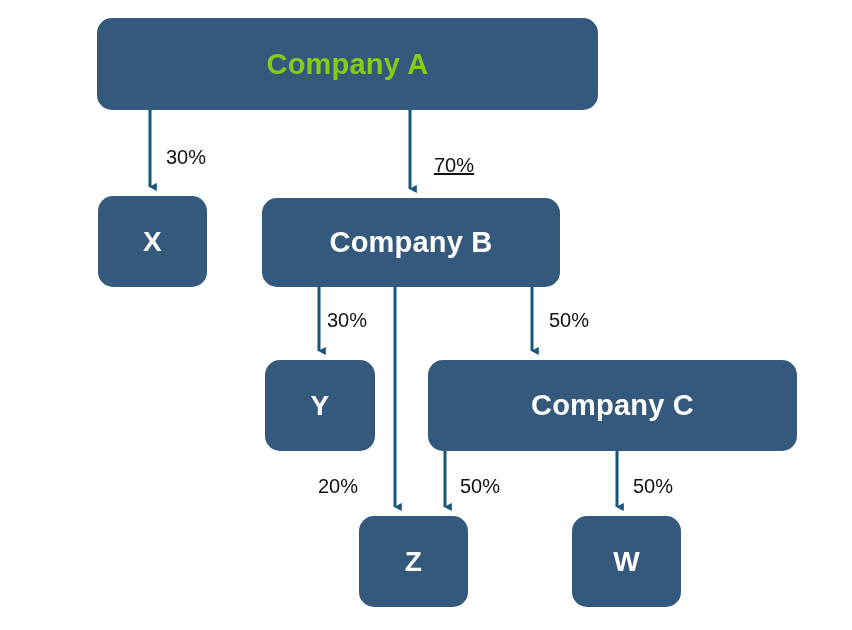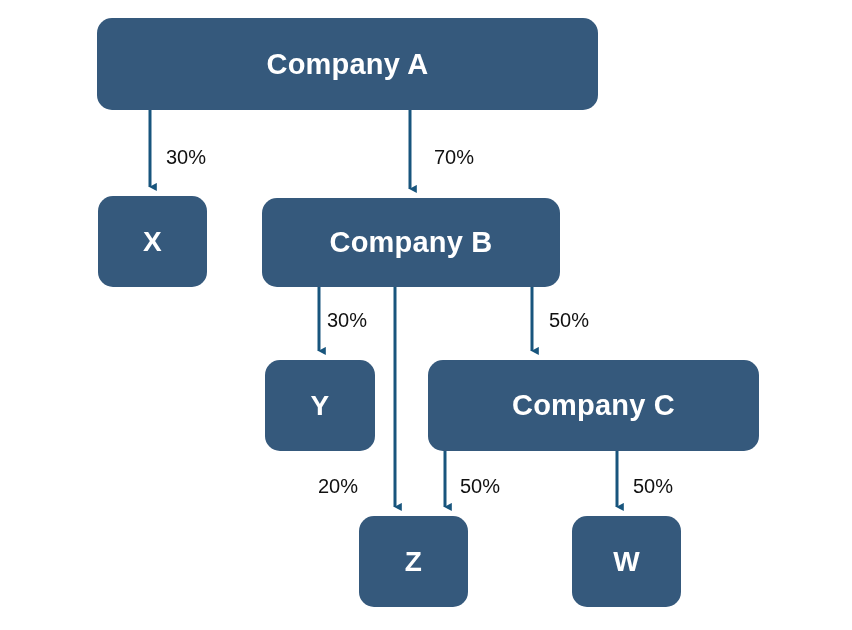--- a/index.html
+++ b/index.html
@@ -71,45 +71,45 @@
         <line x1="410" y1="110" x2="410" y2="189" stroke="#18557D" stroke-width="3" marker-end="url(#arrowhead)"></line>
         <line x1="319" y1="287" x2="319" y2="351" stroke="#18557D" stroke-width="3" marker-end="url(#arrowhead)"></line>
         <line x1="395" y1="287" x2="395" y2="507" stroke="#18557D" stroke-width="3" marker-end="url(#arrowhead)"></line>
         <line x1="532" y1="287" x2="532" y2="351" stroke="#18557D" stroke-width="3" marker-end="url(#arrowhead)"></line>
         <line x1="445" y1="451" x2="445" y2="507" stroke="#18557D" stroke-width="3" marker-end="url(#arrowhead)"></line>
         <line x1="617" y1="451" x2="617" y2="507" stroke="#18557D" stroke-width="3" marker-end="url(#arrowhead)"></line>
       </g>
   </svg>
 
   <div id="node-layer">
-      <div class="node company" style="left: 97px; top: 18px; width: 501px; height: 92px; background: rgb(53, 89, 124); color: #ffffff;">
+      <div class="node company" style="left: 97px; top: 18px; width: 501px; height: 92px; background: rgb(53, 89, 124); color: #84cc16;">
         <span>Company A</span>
       </div>
       <div class="node leaf" style="left: 98px; top: 196px; width: 109px; height: 91px; background: rgb(53, 89, 124); color: rgb(255, 255, 255);">
         <span>X</span>
       </div>
       <div class="node company" style="left: 262px; top: 198px; width: 298px; height: 89px; background: rgb(53, 89, 124); color: rgb(255, 255, 255);">
         <span>Company B</span>
       </div>
       <div class="node leaf" style="left: 265px; top: 360px; width: 110px; height: 91px; background: rgb(53, 89, 124); color: rgb(255, 255, 255);">
         <span>Y</span>
       </div>
-      <div class="node company" style="left: 428px; top: 360px; width: 331px; height: 91px; background: rgb(53, 89, 124); color: rgb(255, 255, 255);">
+      <div class="node company" style="left: 428px; top: 360px; width: 369px; height: 91px; background: rgb(53, 89, 124); color: rgb(255, 255, 255);">
         <span>Company C</span>
       </div>
       <div class="node leaf" style="left: 359px; top: 516px; width: 109px; height: 91px; background: rgb(53, 89, 124); color: rgb(255, 255, 255);">
         <span>Z</span>
       </div>
       <div class="node leaf" style="left: 572px; top: 516px; width: 109px; height: 91px; background: rgb(53, 89, 124); color: rgb(255, 255, 255);">
         <span>W</span>
       </div>
     </div>
   <div id="label-layer">
       <div class="edge-label" style="left: 166px; top: 146px;">30%</div>
-      <div class="edge-label" style="left: 434px; top: 146px;">70%</div>
+      <div class="edge-label" style="left: 434px; top: 154px; text-decoration: underline;">70%</div>
       <div class="edge-label" style="left: 327px; top: 309px;">30%</div>
       <div class="edge-label" style="left: 318px; top: 475px;">20%</div>
       <div class="edge-label" style="left: 549px; top: 309px;">50%</div>
       <div class="edge-label" style="left: 460px; top: 475px;">50%</div>
       <div class="edge-label" style="left: 633px; top: 475px;">50%</div>
     </div>
 
 </div>
 
 </body></html>

